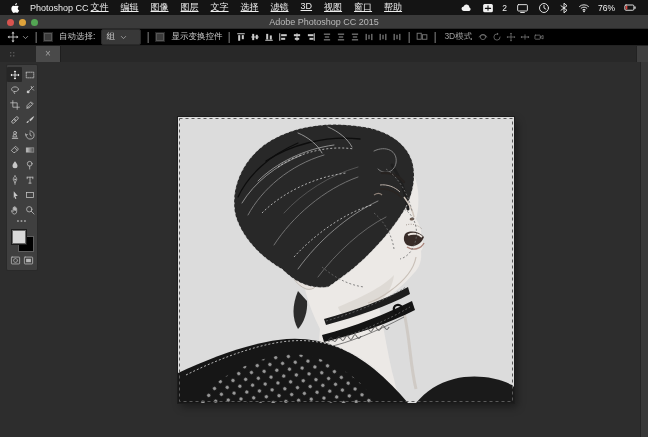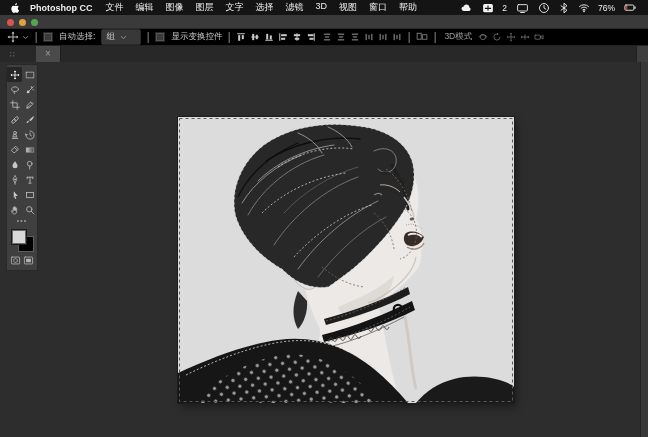--- a/index.html
+++ b/index.html
@@ -2,22 +2,22 @@
 <html><head>
 <meta charset="utf-8">
 <style>
   html,body{margin:0;padding:0;background:#111;}
   .screen{position:relative;width:648px;height:437px;overflow:hidden;background:#2d2d2d;
           font-family:"Liberation Sans","DejaVu Sans",sans-serif;-webkit-font-smoothing:antialiased;}
   
   .menubar{position:absolute;left:0;top:0;width:100%;height:15px;background:#141414;
            display:flex;align-items:center;padding:0 10px;box-sizing:border-box;color:#ededed;font-size:9px;}
   .menubar .apple{width:11px;height:12px;display:inline-flex;color:#fff;}
-  .menubar .appname{font-weight:bold;margin:0 0 0 9px;white-space:nowrap;}
-  .menus{display:flex;gap:12px;margin-left:13px;white-space:nowrap;}
+  .menubar .appname{font-weight:normal;margin:0 0 0 9px;white-space:nowrap;}
+  .menus{display:flex;gap:12px;margin-left:2px;white-space:nowrap;text-decoration:underline;}
   .menus span{cursor:default;}
   .mstatus{margin-left:auto;display:flex;align-items:center;gap:8px;color:#f2f2f2;font-size:8.5px;}
   .mstatus .micon{width:12px;height:12px;display:inline-flex;}
   .mstatus .wide{width:15px;}
   
   .titlebar{position:absolute;left:0;top:15px;width:100%;height:14px;background:#3a3a3a;
             border-bottom:1px solid #2a2a2a;box-sizing:border-box;}
   .lights{position:absolute;left:7px;top:3.5px;display:flex;gap:5px;}
   .light{width:7px;height:7px;border-radius:50%;}
   .wtitle{position:absolute;left:0;right:0;top:1.5px;text-align:center;font-size:9px;color:#b9b9b9;}
@@ -139,20 +139,21 @@
         </span>
     </div>
   </div>
 
   <div class="titlebar">
     <div class="lights">
       <span class="light" style="background:#d8544f"></span>
       <span class="light" style="background:#dfa33b"></span>
       <span class="light" style="background:#53a553"></span>
     </div>
+    <div class="wtitle">Adobe Photoshop CC 2015</div>
   </div>
 
   <div class="optionsbar">
     <span class="obtn">
         <svg viewBox="0 0 16 16" width="100%" height="100%" fill="none" stroke="currentColor" stroke-width="1.2" stroke-linecap="round">
           <path d="M8 2.5v11M2.5 8h11"></path>
           <g fill="currentColor" stroke="none">
             <path d="M8 0.8L6 3.2h4z"></path>
             <path d="M8 15.2L6 12.8h4z"></path>
             <path d="M0.8 8L3.2 6v4z"></path>

